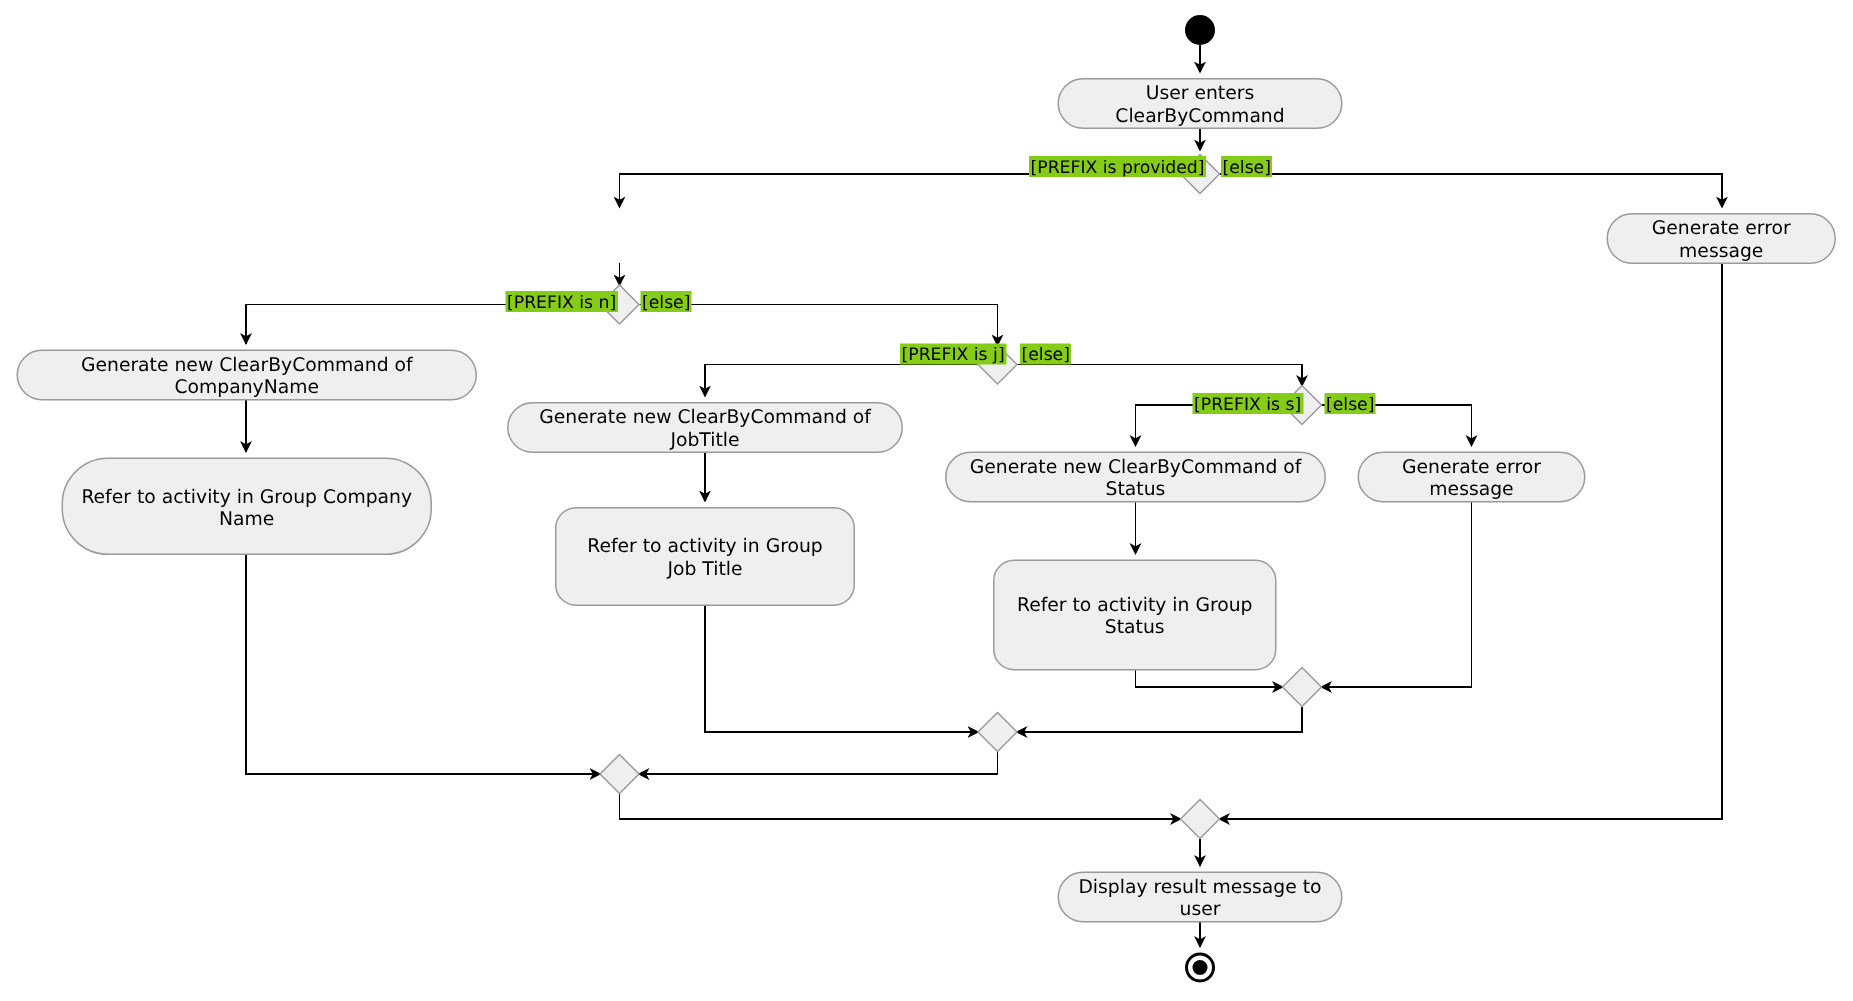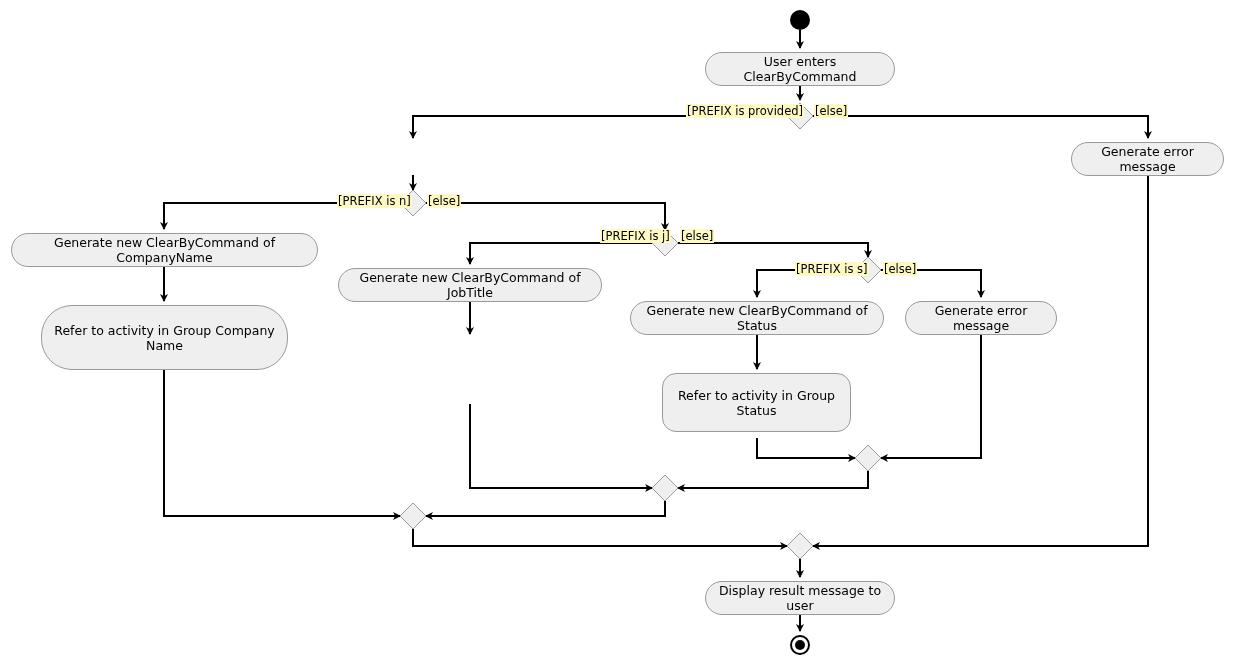--- a/index.html
+++ b/index.html
@@ -41,21 +41,21 @@
     z-index: 2;
   }
   .node.sub {
     border-radius: 14px;
   }
   .guard {
     position: absolute;
     font-size: 11.5px;
     color: #000000;
     white-space: nowrap;
-    background: #fef9c3;
+    background: #84cc16;
     z-index: 3;
     padding: 0 1px;
   }
   .circle-start {
     position: absolute;
     width: 20px;
     height: 20px;
     border-radius: 50%;
     background: #000000;
     z-index: 2;
@@ -162,24 +162,25 @@
 
 
   <div class="node" style="left:1071px; top:142px; width:153px; height:34px;">Generate error message</div>
 
   <div class="node" style="left:11px; top:233px; width:307px; height:34px;">Generate new ClearByCommand of CompanyName</div>
 
   <div class="node sub" style="left:41px; top:305px; width:247px; height:65px;border-radius:31px;">Refer to activity in Group Company Name</div>
 
   <div class="node" style="left:338px; top:268px; width:264px; height:34px;">Generate new ClearByCommand of JobTitle</div>
 
+  <div class="node sub" style="left:370px; top:338px; width:200px; height:66px;">Refer to activity in Group Job Title</div>
 
   <div class="node" style="left:630px; top:301px; width:254px; height:30px;">Generate new ClearByCommand of Status</div>
 
-  <div class="node sub" style="left:662px; top:373px; width:189px; height:59px;">Refer to activity in Group Status</div>
+  <div class="node sub" style="left:662px; top:373px; width:189px; height:74px;">Refer to activity in Group Status</div>
 
   <div class="node" style="left:905px; top:301px; width:152px; height:34px;">Generate error message</div>
 
   <div class="node" style="left:705px; top:581px; width:190px; height:34px;">Display result message to user</div>
 
   <div class="circle-end" style="left:790px; top:635px;"></div>
 
   <div class="guard" style="left:686px; top:104px;">[PREFIX is provided]</div>
   <div class="guard" style="left:814px; top:104px;">[else]</div>
 

